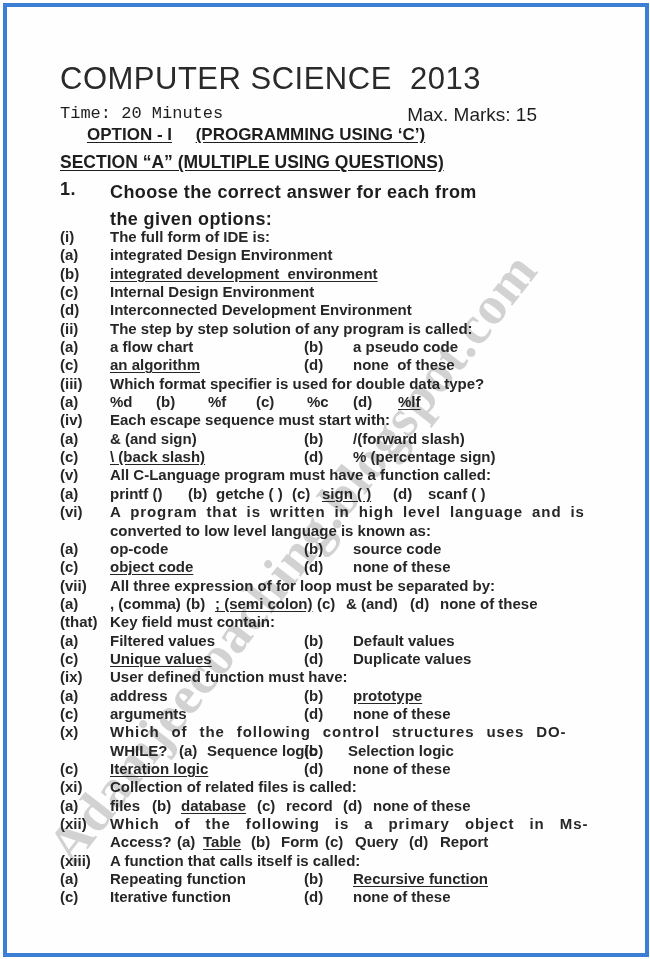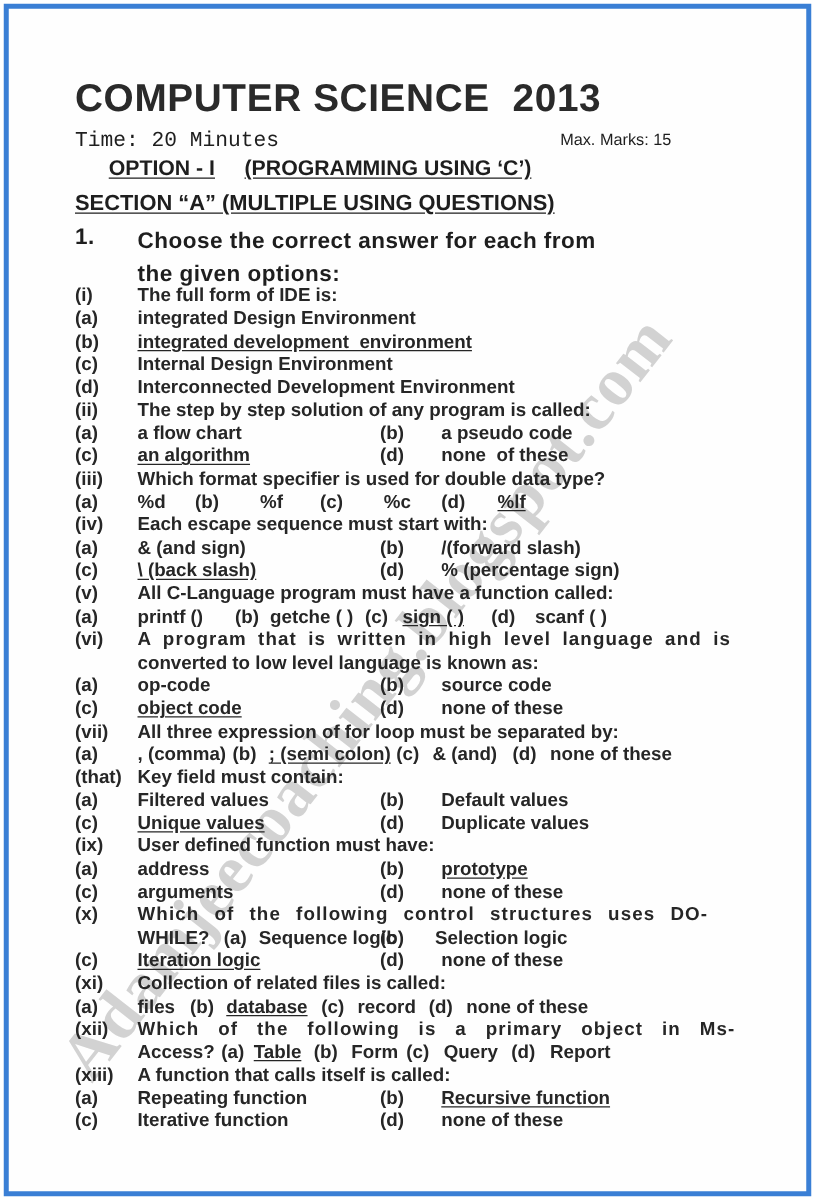--- a/index.html
+++ b/index.html
@@ -3,25 +3,25 @@
 <meta charset="utf-8">
 <style>
   html, body { margin: 0; padding: 0; }
   body { width: 650px; height: 959px; background: #ffffff; position: relative; overflow: hidden; }
   .frame {
     position: absolute; left: 3px; top: 3px; width: 638px; height: 946px;
     border: 4px solid #3a7fd5; background: #fefefe; box-sizing: content-box;
   }
   .page { position: absolute; left: 0; top: 0; width: 638px; height: 946px; font-family: "Liberation Sans", sans-serif; color: #1e1e1e; }
   .title {
-    position: absolute; left: 53px; top: 54px; font-size: 31px; font-weight: bold; letter-spacing: 0.5px;
+    position: absolute; left: 53px; top: 54px; font-size: 31px; font-weight: normal; letter-spacing: 0.5px;
     color: #2a2a2a; white-space: pre;
   }
   .meta-left { position: absolute; left: 53px; top: 97px; font-size: 17px; font-family: Liberation Mono, monospace; }
-  .meta-right { position: absolute; right: 108px; top: 97px; font-size: 13px; }
+  .meta-right { position: absolute; right: 108px; top: 97px; font-size: 19px; }
   .option-line { position: absolute; left: 80px; top: 118px; font-size: 17px; font-weight: bold; white-space: pre; }
   .section-line { position: absolute; left: 53px; top: 145px; font-size: 17.5px; font-weight: bold; white-space: pre; }
   .u { text-decoration: underline; text-underline-offset: 2px; }
   .q1 { position: absolute; left: 53px; top: 172px; font-size: 18px; font-weight: bold; letter-spacing: 0.4px; }
   .q1 .num { position: absolute; left: 0; top: 0; }
   .q1 .txt { position: absolute; left: 50px; top: 0; width: 450px; line-height: 27px; white-space: nowrap; }
   .rows { position: absolute; left: 53px; top: 221px; width: 500px; font-size: 15px; font-weight: bold; color: #262626; }
   .row { position: relative; height: 18.35px; line-height: 18.35px; white-space: nowrap; }
   .lbl { position: absolute; left: 0; top: 0; }
   .txt { position: absolute; left: 50px; top: 0; }

